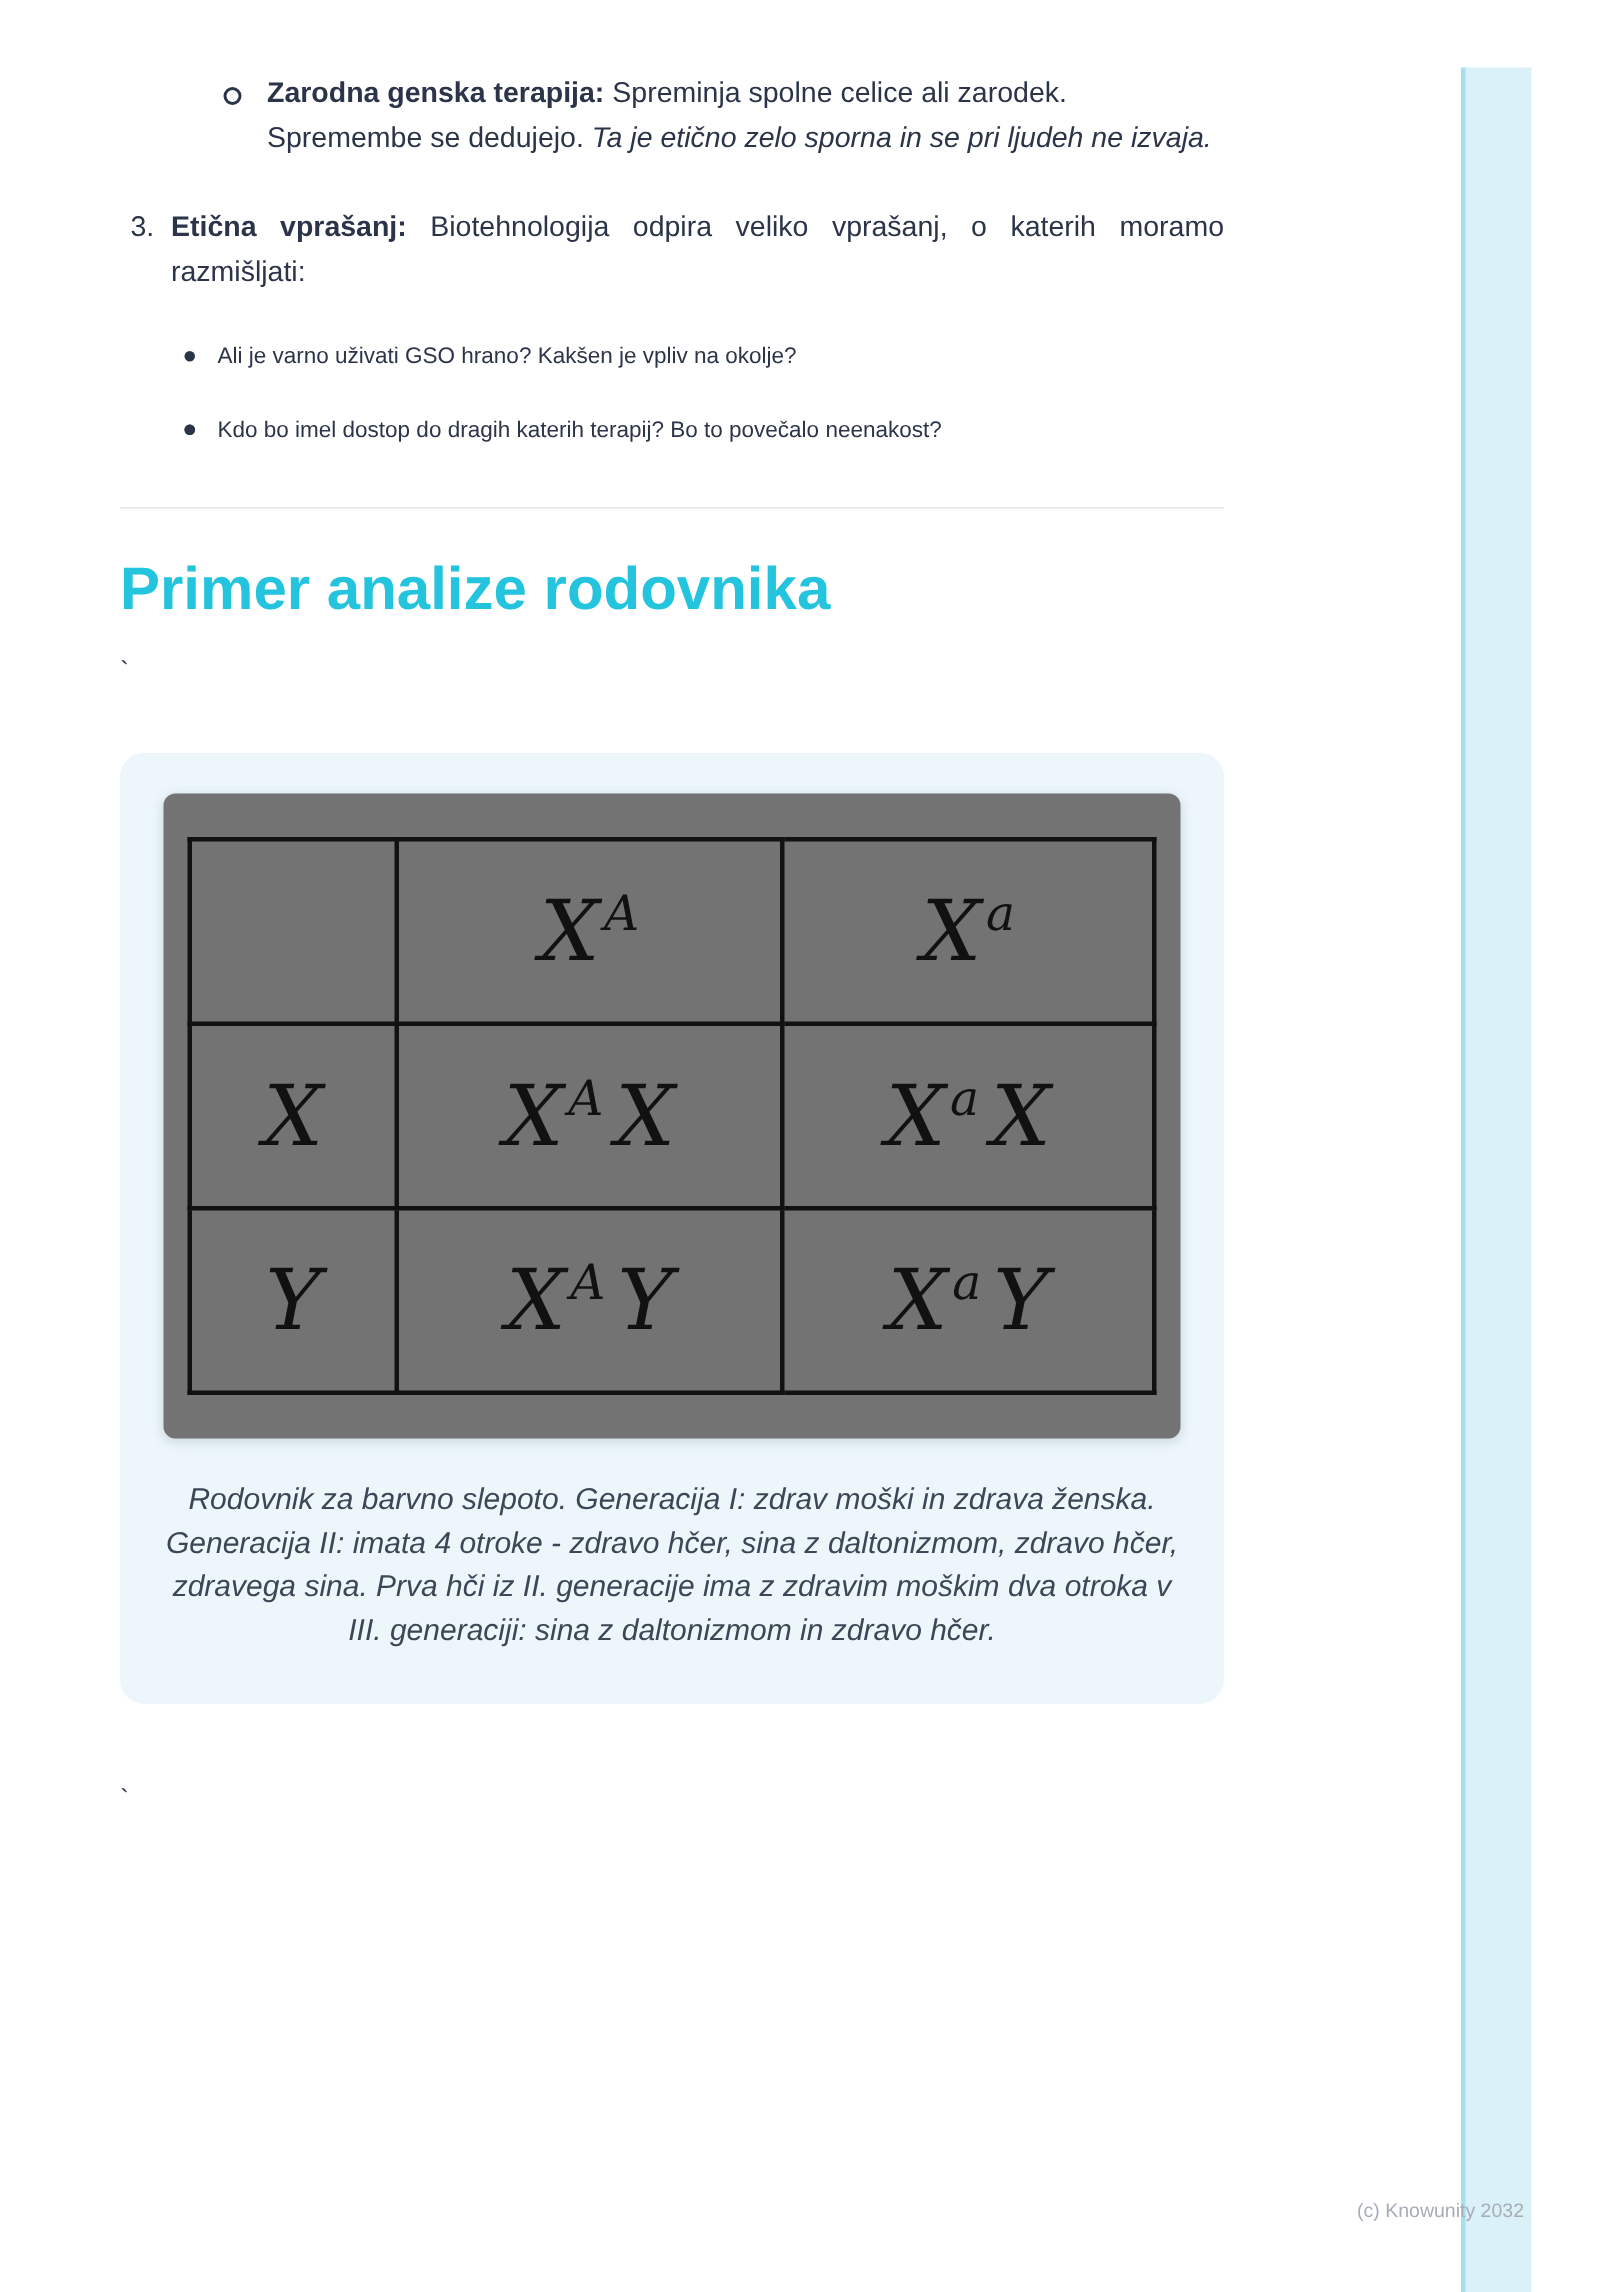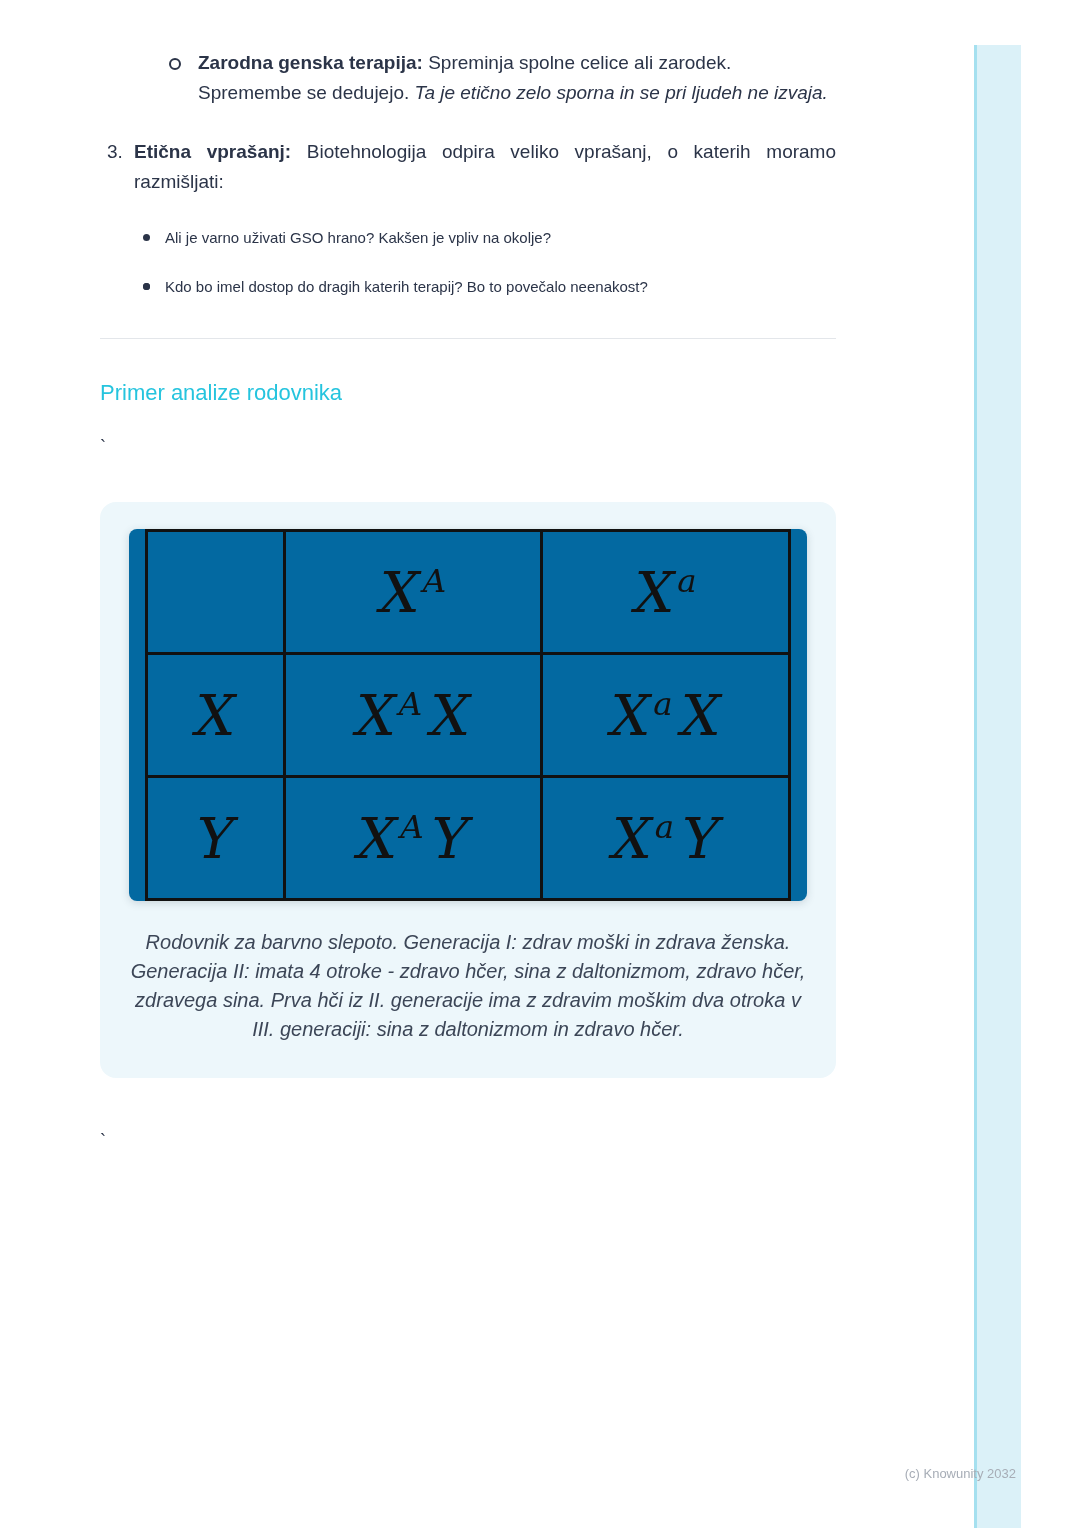--- a/index.html
+++ b/index.html
@@ -14,21 +14,21 @@
   
   .stripe{
     position:absolute;top:45px;right:59px;bottom:0;
     width:44px;background:#dbf1f8;
   }
   .stripe-line{
     position:absolute;top:45px;right:101px;bottom:0;
     width:5px;background:#a5e0ef;
   }
   .content{
-    position:absolute;left:100px;top:48px;width:736px;
+    position:absolute;left:80px;top:48px;width:736px;
   }
   
   .sub-bullet{
     position:relative;
     padding-left:98px;
     font-size:19px;line-height:30px;
   }
   .sub-bullet .circle{
     position:absolute;left:69px;top:10px;
     width:8px;height:8px;border:2px solid #2b3448;border-radius:50%;
@@ -55,22 +55,22 @@
   .bullet-item .dot{
     position:absolute;left:43px;top:11px;
     width:7px;height:7px;border-radius:50%;background:#2b3448;
   }
   .divider{
     margin-top:36px;
     border:none;border-top:1px solid #e3e6ea;height:0;
   }
   .section-title{
     margin:35px 0 0 0;
-    font-size:22px;line-height:38px;
-    font-weight:normal;
+    font-size:40px;line-height:38px;
+    font-weight:bold;
     color:#25c4de;
   }
   .intro{
     margin-top:21px;
     font-size:19px;line-height:30px;
   }
   .tick{
     margin-top:22px;
     font-size:18px;line-height:26px;
     color:#2b3448;
@@ -80,24 +80,24 @@
     margin-top:42px;
     width:736px;
     background:#edf7fb;
     border-radius:16px;
     padding:27px 0 34px 0;
     box-sizing:border-box;
   }
   .table-box{
     width:678px;
     margin:0 auto;
-    background:#0369a1;
+    background:#737373;
     border-radius:8px;
     box-shadow:0 2px 8px rgba(40,60,80,0.18);
-    padding:0 16px;
+    padding:29px 16px;
     box-sizing:border-box;
   }
   table.punnett{
     border-collapse:collapse;
     width:100%;
     font-family:"DejaVu Serif","Liberation Serif",serif;
     font-style:italic;
   }
   table.punnett td{
     border:3px solid #111111;

